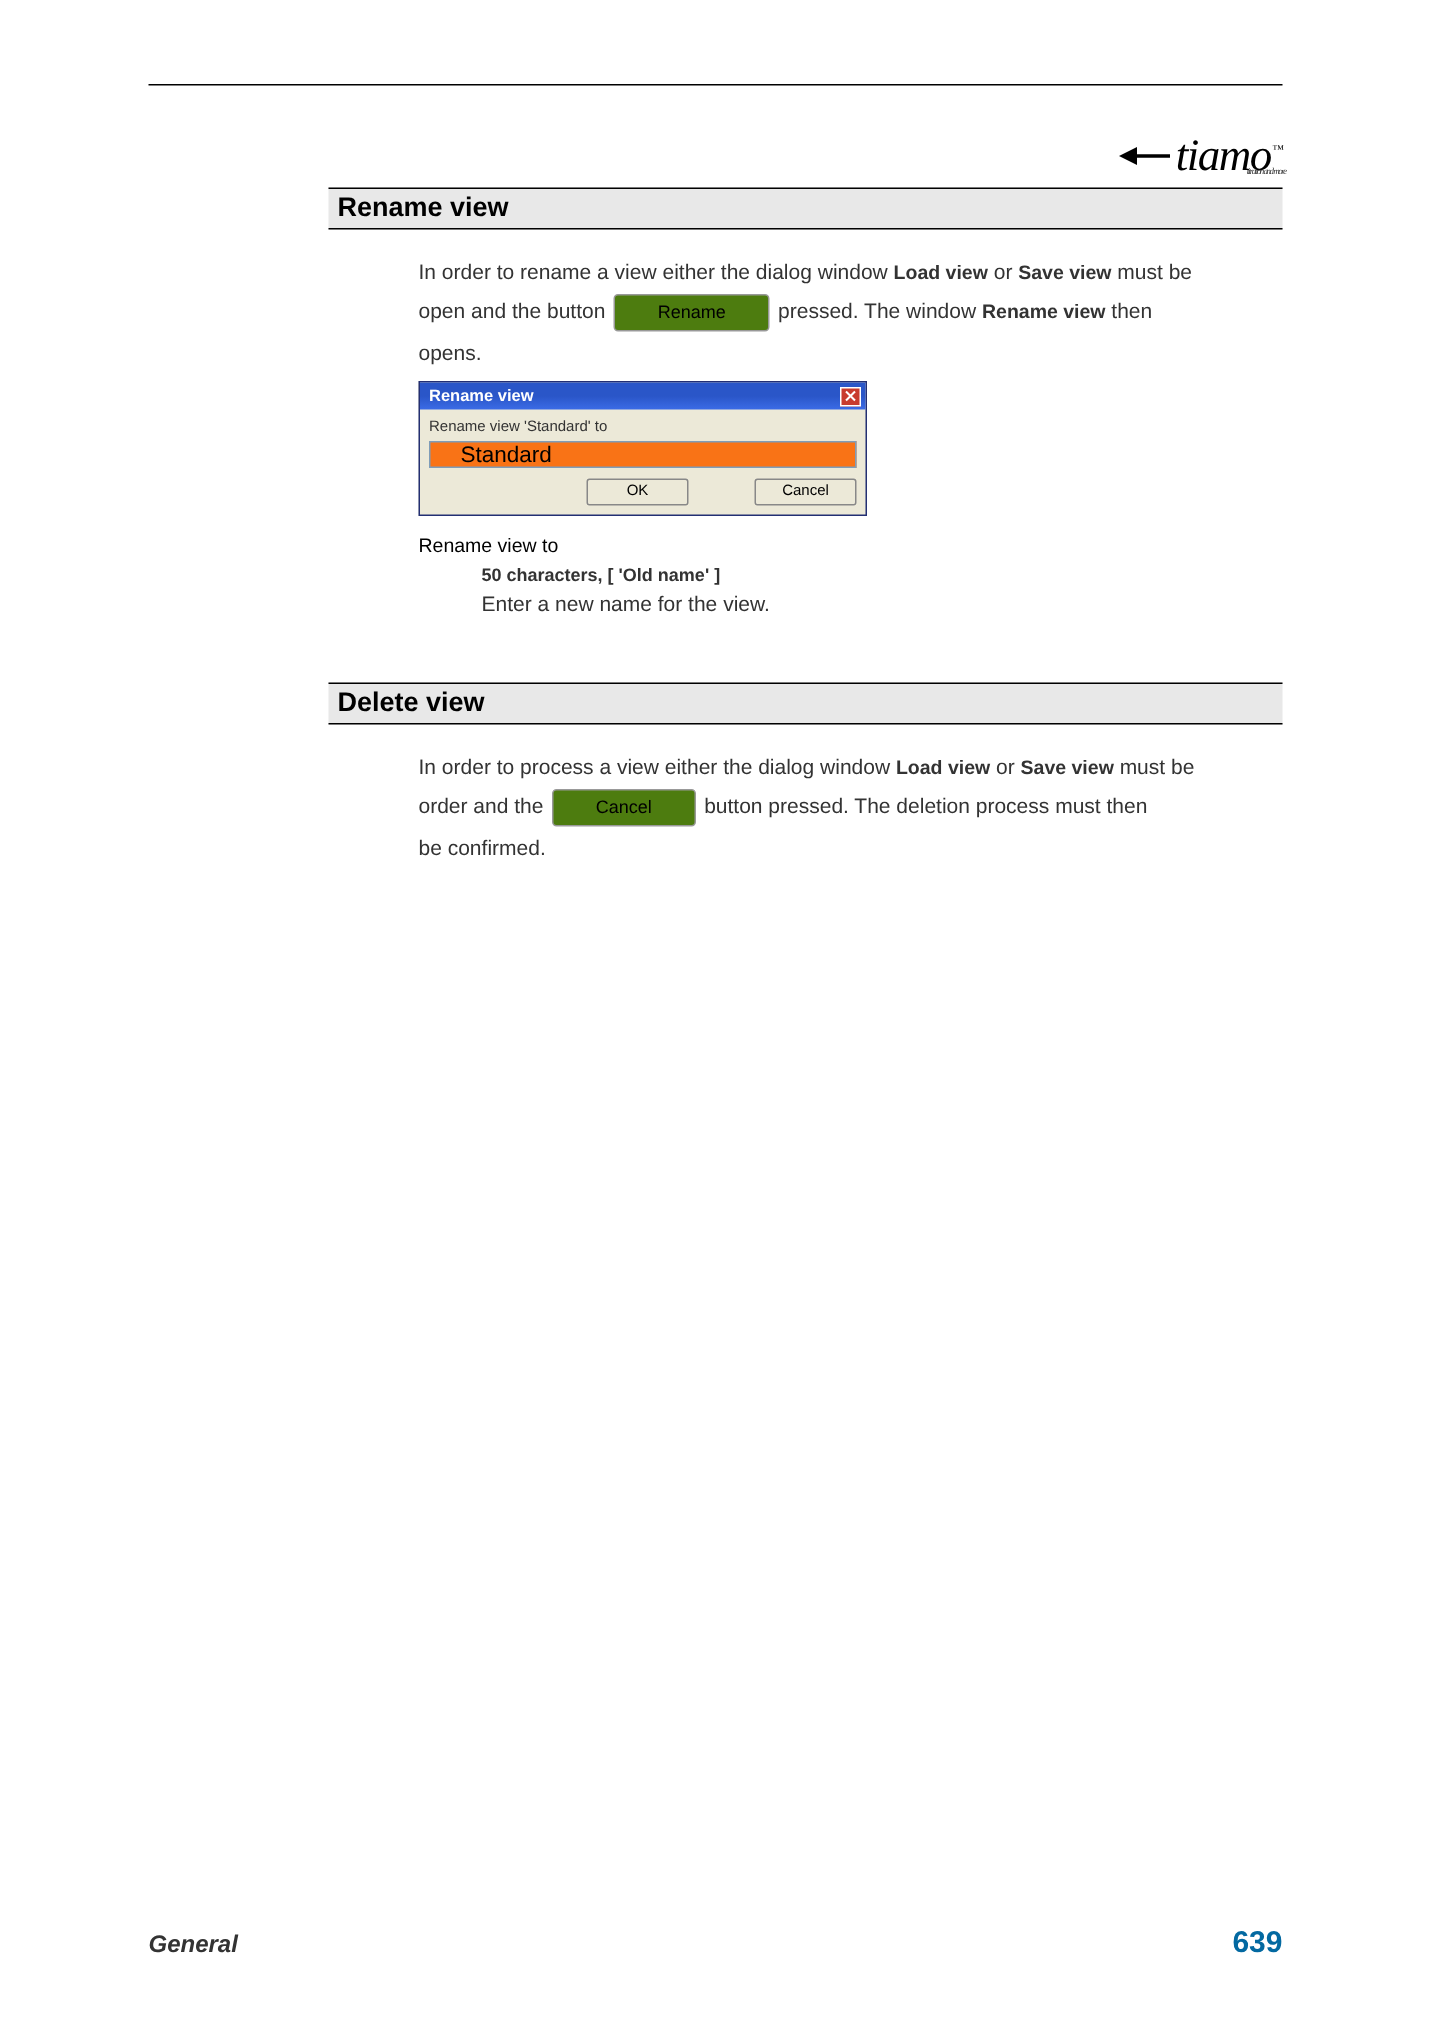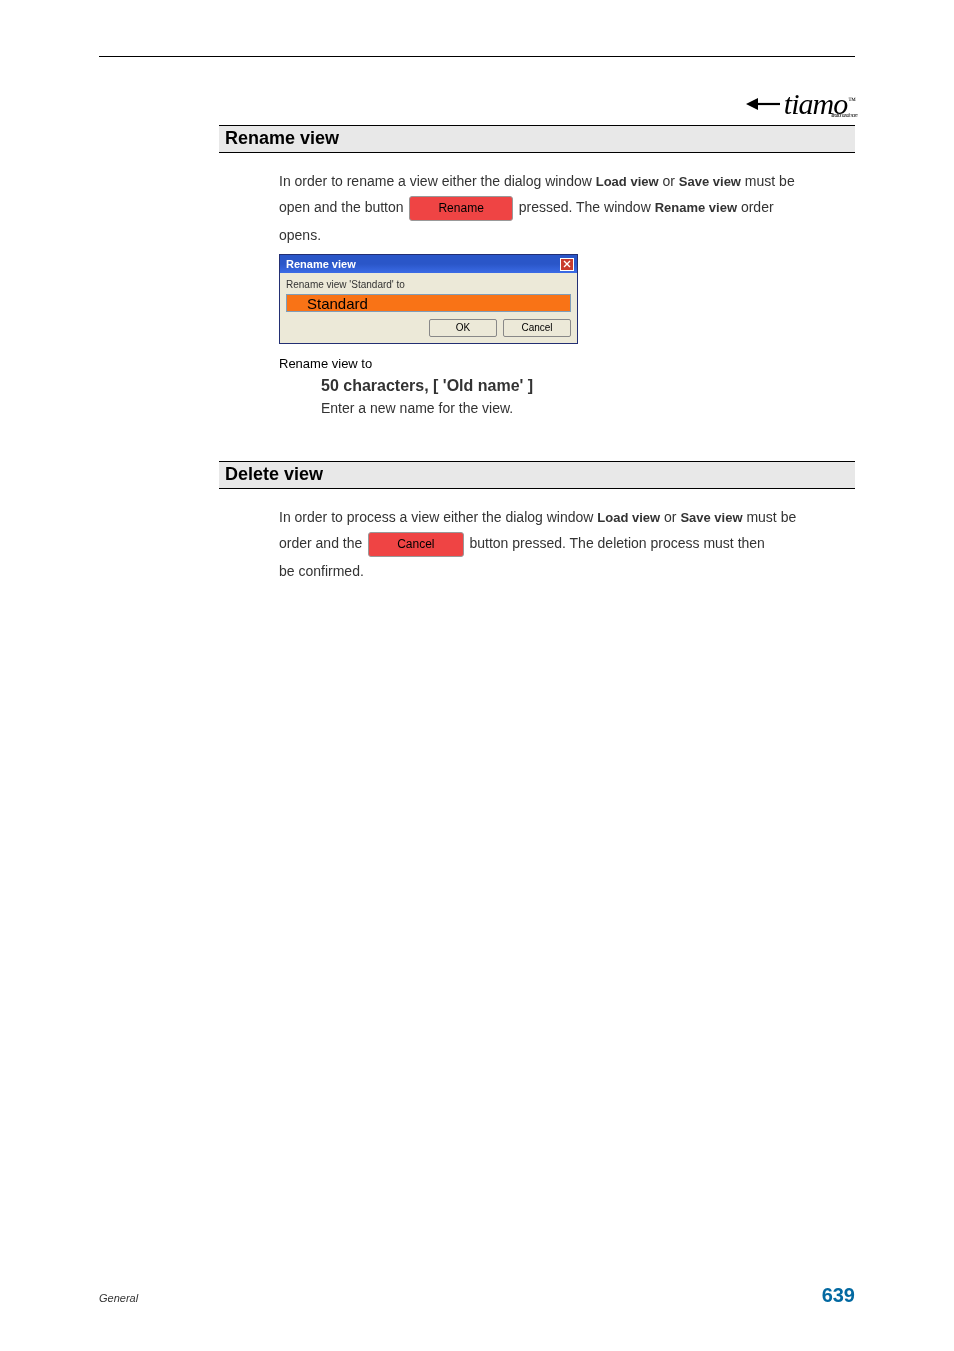--- a/index.html
+++ b/index.html
@@ -83,21 +83,21 @@
     }
     .bold-label {
       font-family: Verdana, Arial, sans-serif;
       font-weight: 700;
       font-size: 13px;
     }
     .inline-button {
       display: inline-block;
       border: 1px solid #999;
       border-radius: 3px;
-      background: #ef4444;
+      background: #4d7c0f;
       font-size: 12px;
       font-family: Tahoma, Arial, sans-serif;
       padding: 2px 28px 3px 28px;
       vertical-align: middle;
       color: #000;
       margin: 0 2px;
     }
     .dialog-mock {
       width: 299px;
       border: 1px solid #232f73;
@@ -156,53 +156,55 @@
     .dlg-btn {
       border: 1px solid #888;
       border-radius: 2px;
       background: #ece9d8;
       font-size: 10px;
       width: 68px;
       height: 18px;
       text-align: center;
       line-height: 16px;
       color: #000;
+      margin-left: 38px;
     }
     .def-term {
       font-family: Verdana, Arial, sans-serif;
       font-weight: 400;
       font-size: 13px;
       color: #000;
       margin-top: 8px;
     }
     .def-constraint {
       font-family: Verdana, Arial, sans-serif;
       font-weight: 700;
-      font-size: 16px;
+      font-size: 12px;
       margin-left: 42px;
     }
     .def-desc {
       font-size: 14px;
       margin-left: 42px;
       color: #333;
     }
     .section-gap { height: 42px; }
     .footer {
       position: absolute;
       bottom: 44px;
       left: 99px;
       right: 99px;
       display: flex;
       justify-content: space-between;
       align-items: baseline;
     }
     .footer-left {
       font-style: italic;
-      font-size: 11px;
-      color: #333;
+      font-size: 16px;
+      color: #333;
+      font-weight: bold;
     }
     .footer-right {
       font-weight: 700;
       font-size: 20px;
       color: #0369a1;
       font-family: Arial, sans-serif;
     }
   </style>
 </head>
 <body>
@@ -223,21 +225,21 @@
     </div>
   </div>
 
   <div class="section-head">Rename view</div>
 
   <div class="content-block">
     <div class="para inline-para">
       <span>In order to rename a view either the dialog window </span><span class="bold-label">Load view</span><span> or </span><span class="bold-label">Save view</span><span> must be</span>
     </div>
     <div class="para inline-para">
-      <span>open and the button </span><span class="inline-button">Rename</span><span> pressed. The window </span><span class="bold-label">Rename view</span><span> order</span>
+      <span>open and the button </span><span class="inline-button">Rename</span><span> pressed. The window </span><span class="bold-label">Rename view</span><span> then</span>
     </div>
     <div class="para">opens.</div>
 
     <div class="dialog-mock">
       <div class="dlg-titlebar">
         <span class="dlg-title">Rename view</span>
         <span class="dlg-close">
           <svg width="8" height="8" viewBox="0 0 8 8">
               <path d="M1 1 L7 7 M7 1 L1 7" stroke="#fff" stroke-width="1.4"></path>
             </svg>

